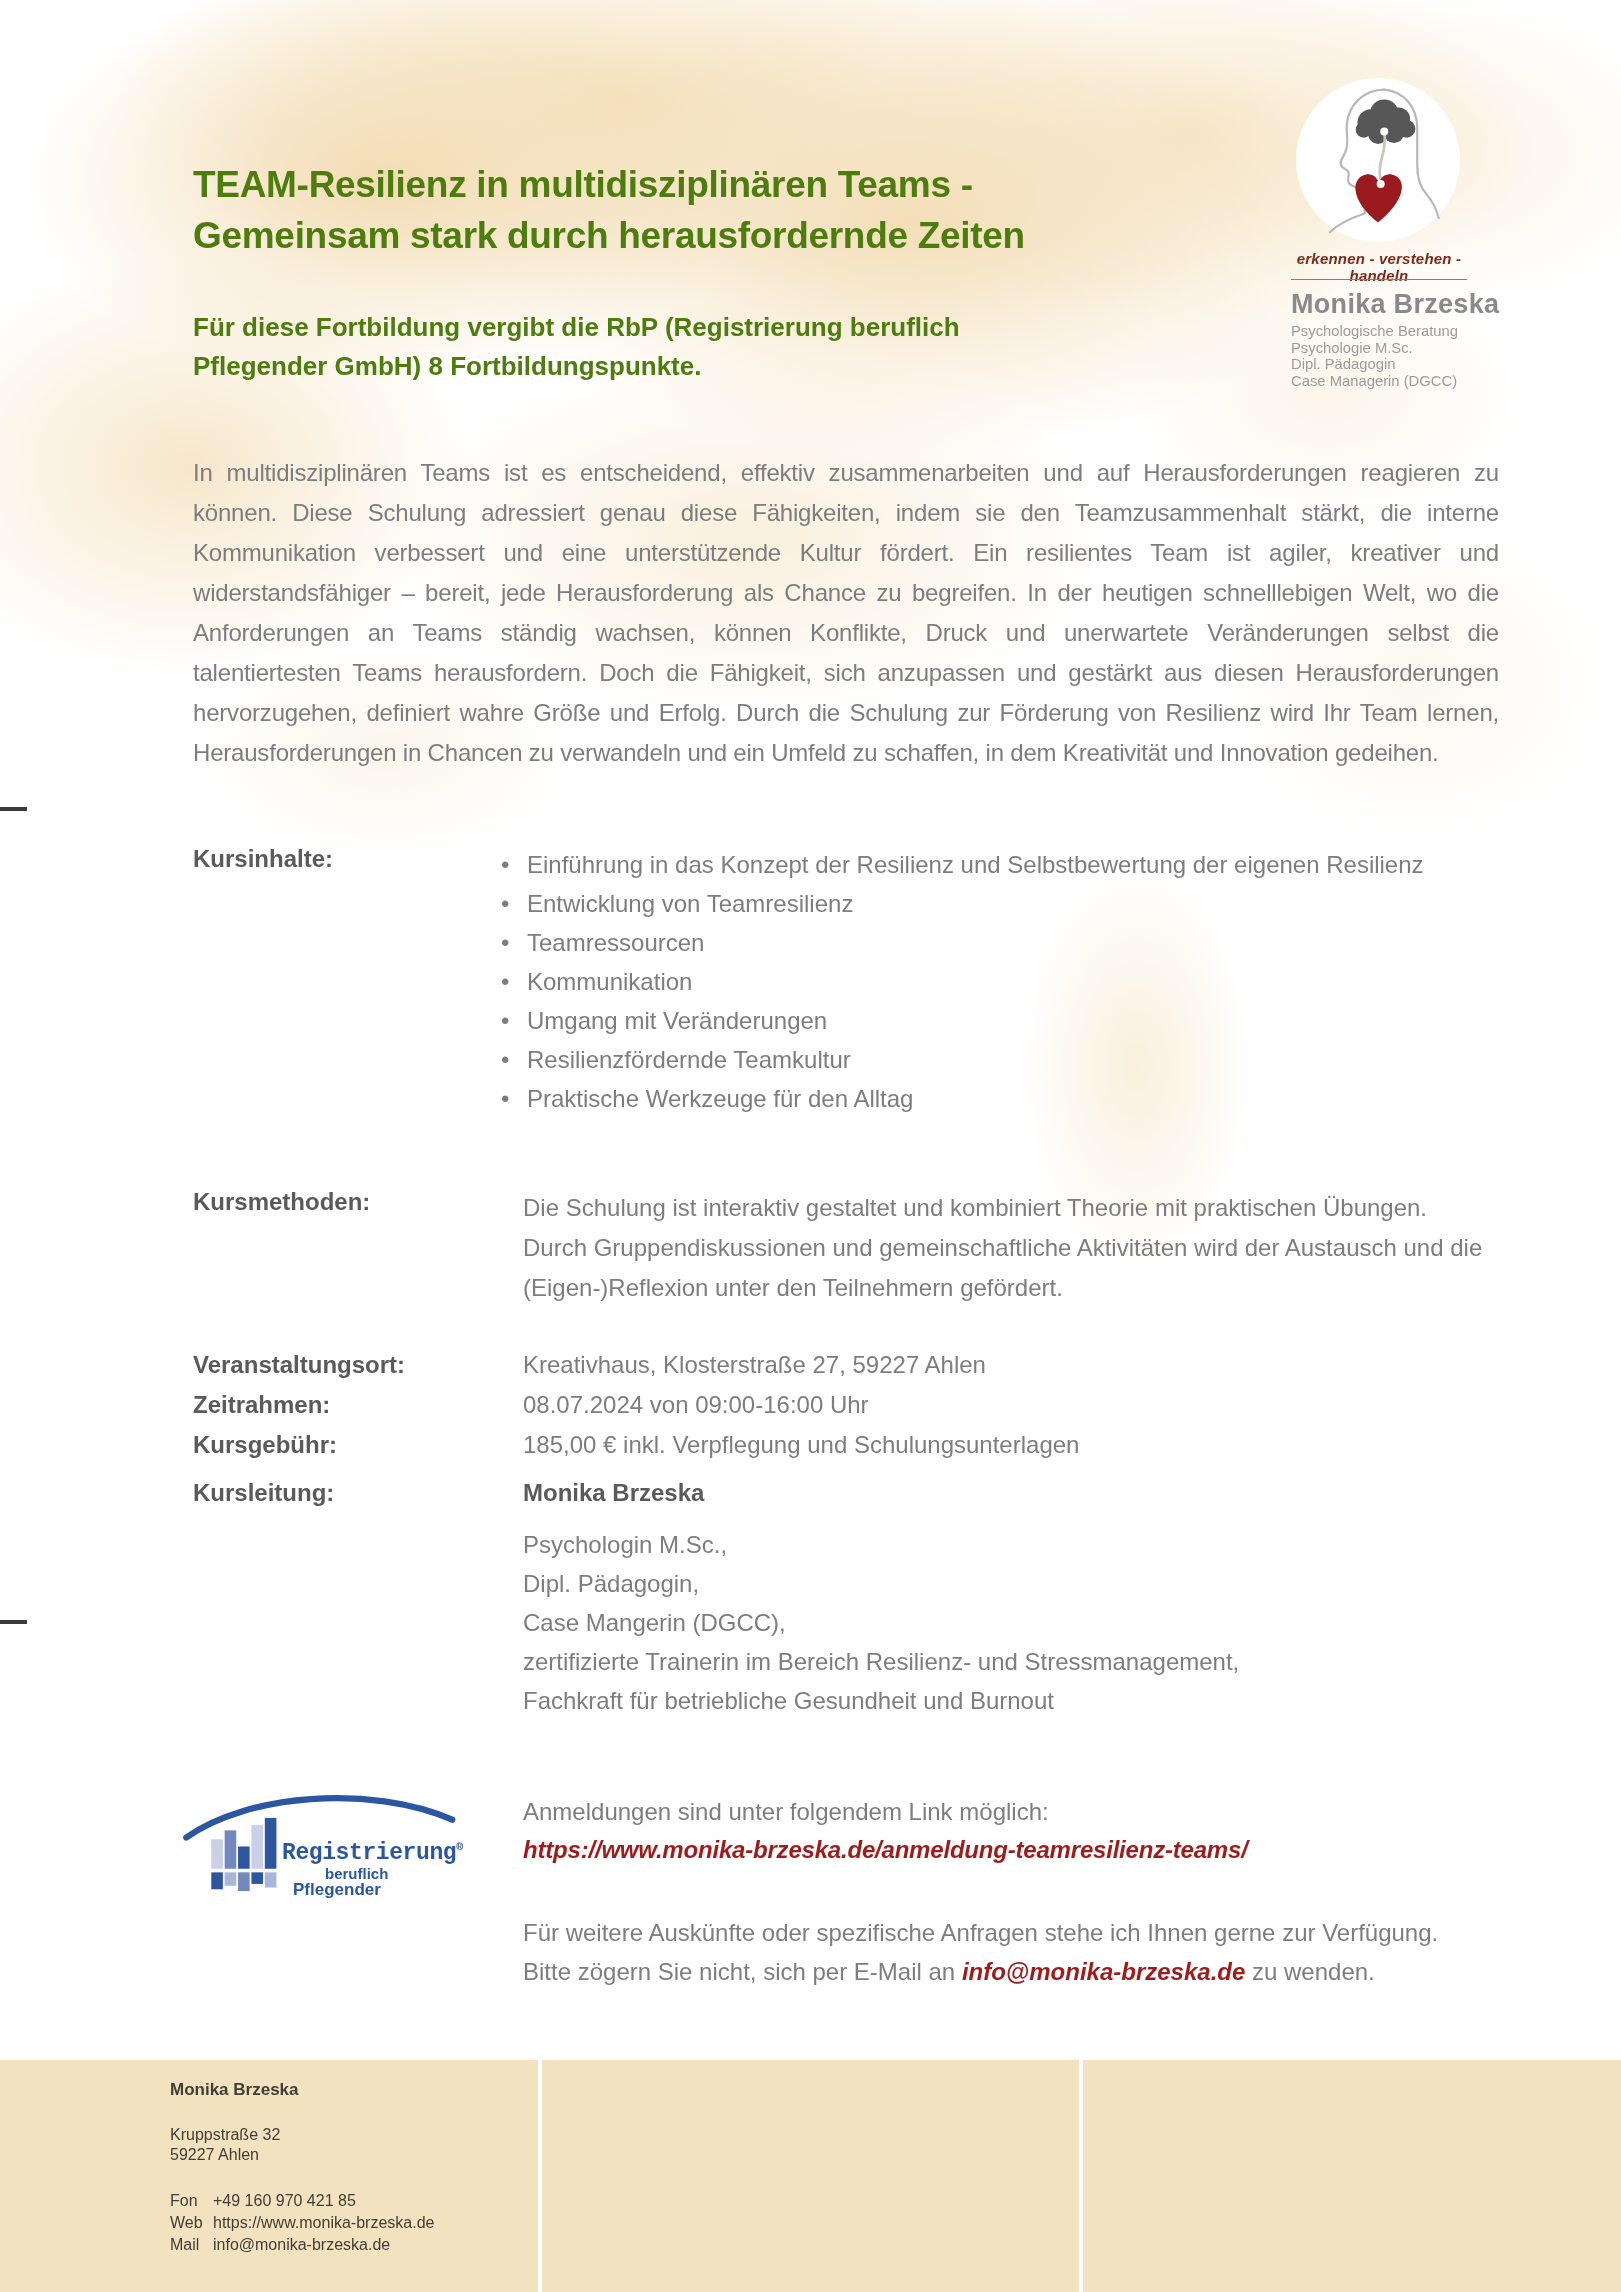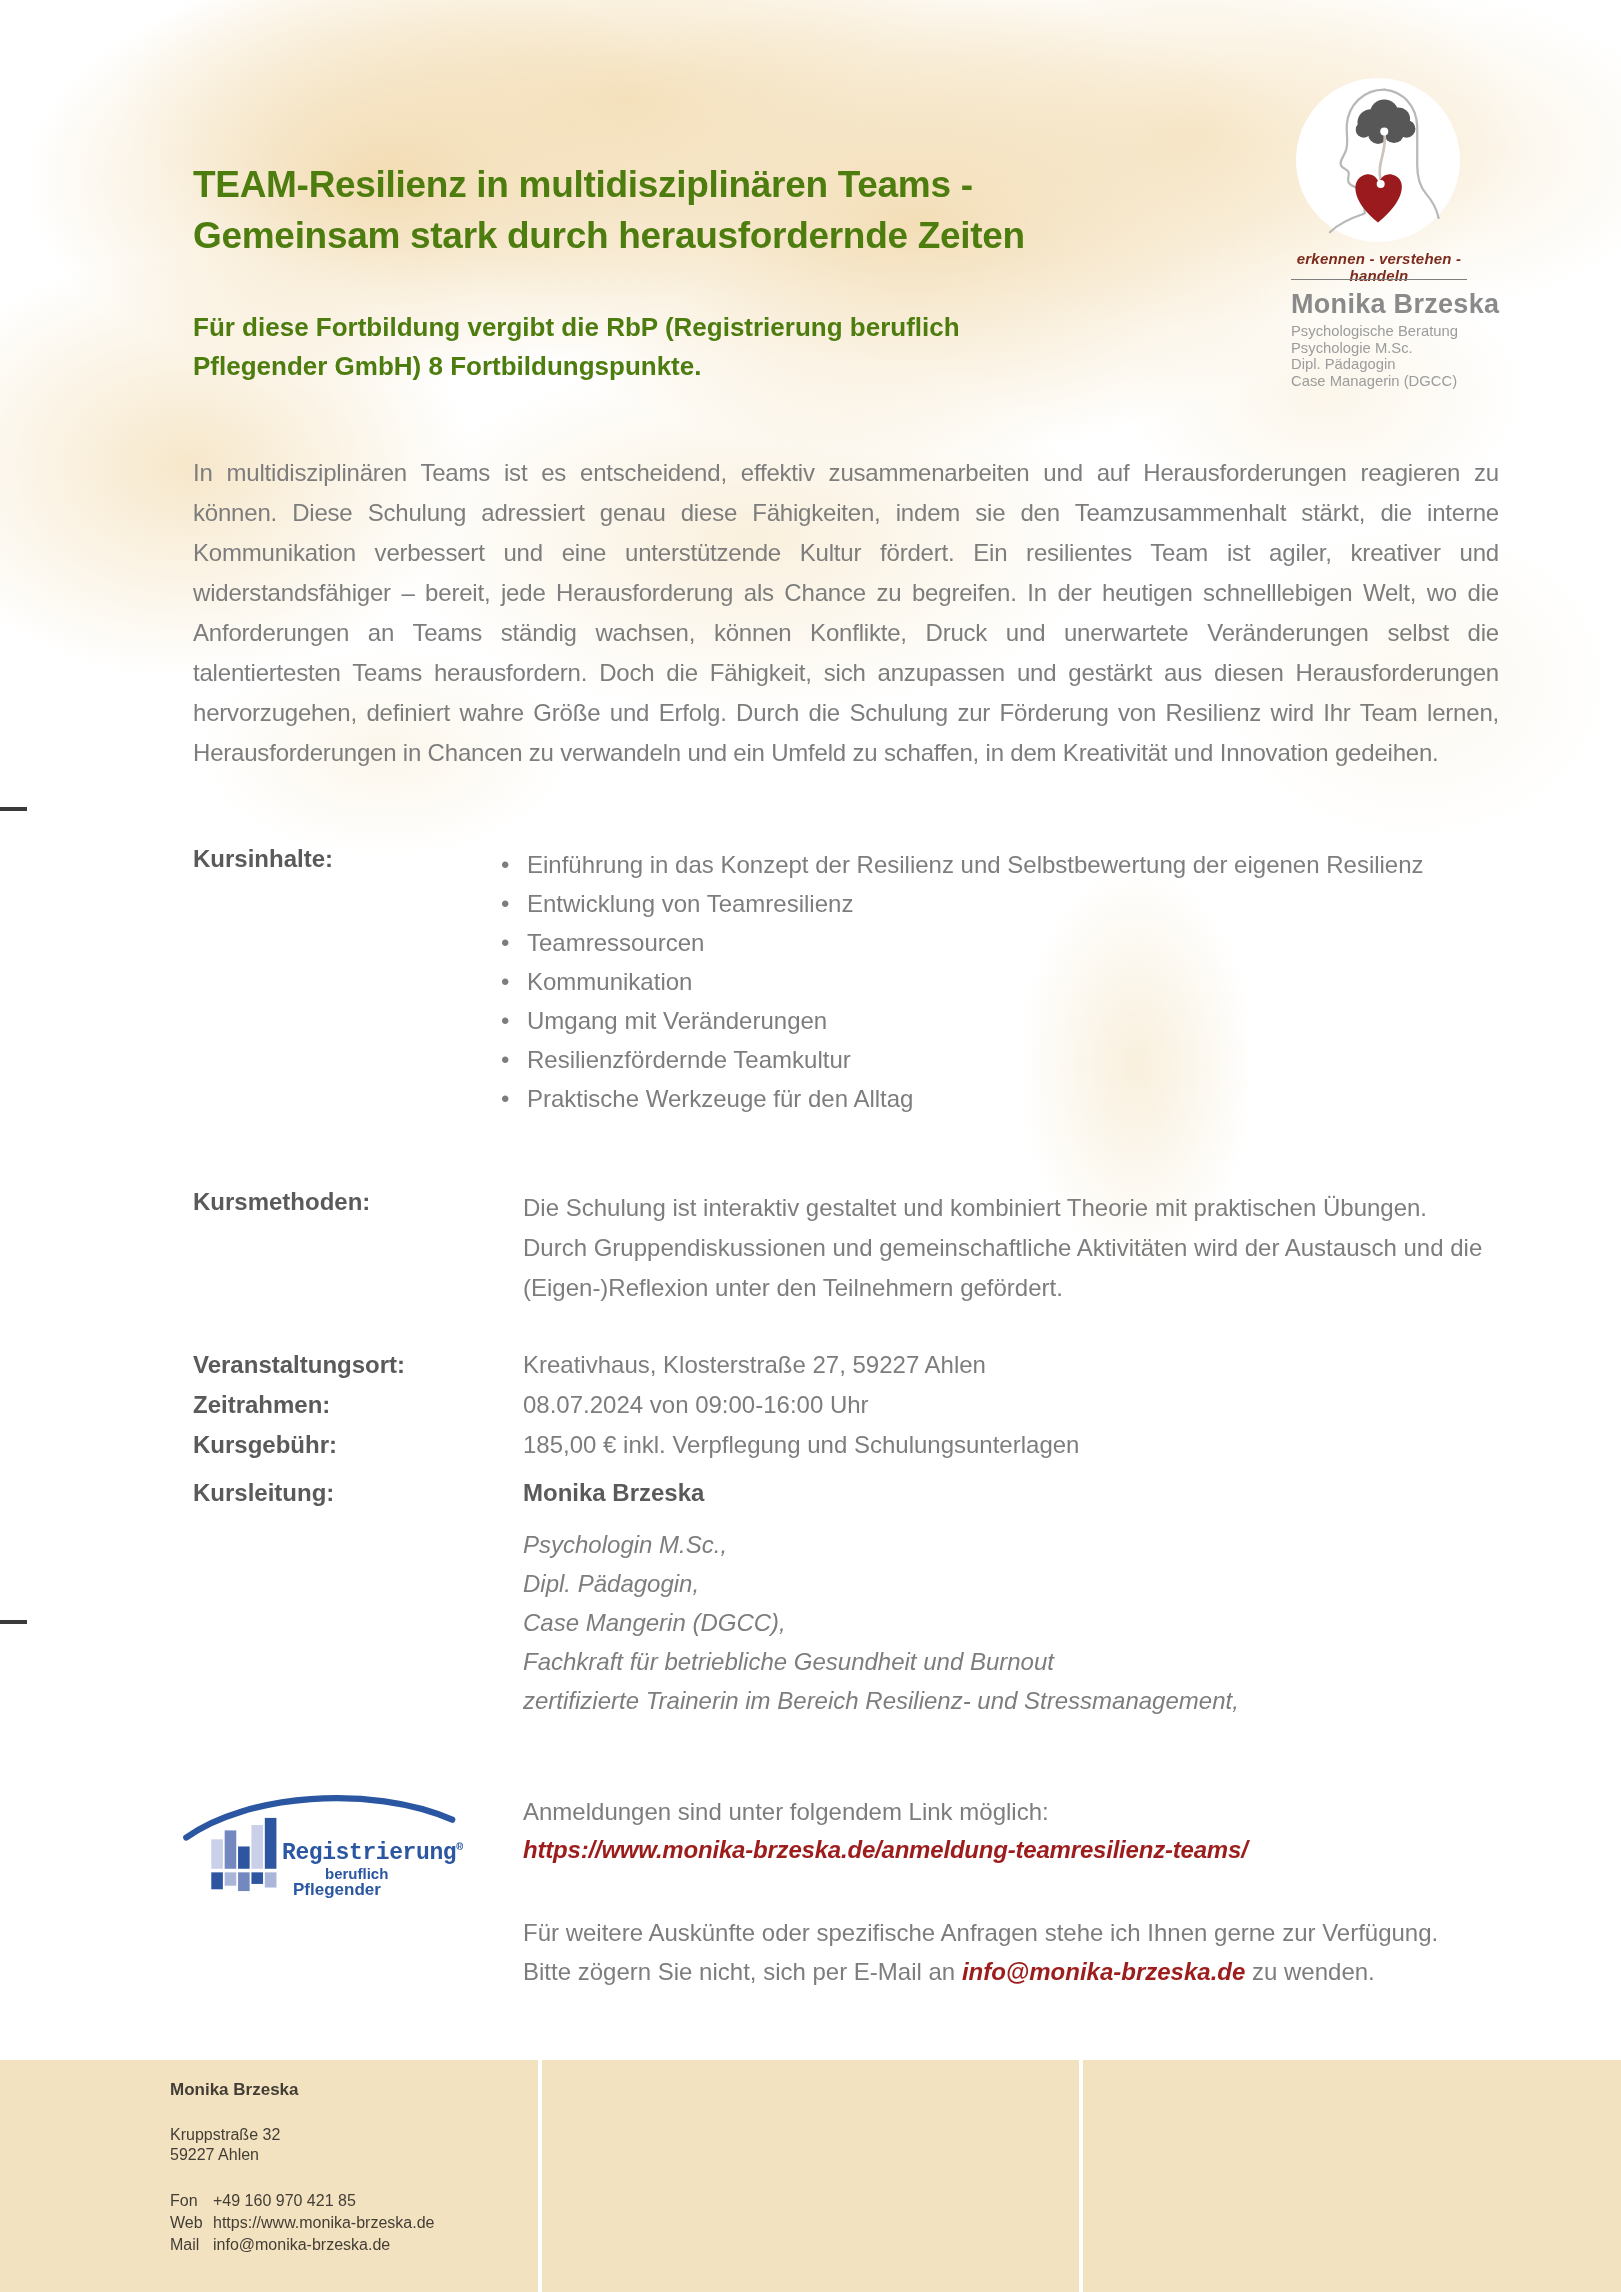--- a/index.html
+++ b/index.html
@@ -68,21 +68,21 @@
   .val{position:absolute;left:523px;font-size:24px;color:#7d7d7d;}
   .val.bold{font-weight:700;color:#5a5a5a;}
 
   .bullets{list-style:none;margin:0;padding:0;position:absolute;left:501px;top:845px;width:963px;}
   .bullets li{position:relative;padding-left:26px;font-size:24px;line-height:39px;color:#7d7d7d;}
   .bullets li::before{content:"\2022";position:absolute;left:0;top:0;}
 
   .methoden-val{top:1188px;width:972px;line-height:40px;}
 
   .quals{position:absolute;left:523px;top:1525px;}
-  .quals div{font-size:24px;line-height:39px;font-style:italic;color:#7d7d7d;}
+  .quals div{font-size:24px;line-height:39px;color:#7d7d7d;}
 
   
   .rbp-logo{position:absolute;left:182px;top:1784px;width:287px;height:116px;}
   .rbp-logo svg{position:absolute;inset:0;}
   .rbp-line1{position:absolute;left:100px;top:56px;font-size:23px;font-weight:700;color:#2b56a2;letter-spacing:-0.4px;font-family:Liberation Mono, monospace;}
   .rbp-reg{font-size:11.6px;vertical-align:9px;font-weight:700;}
   .rbp-line2{position:absolute;left:143px;top:81px;font-size:15px;font-weight:700;color:#2b56a2;}
   .rbp-line3{position:absolute;left:111px;top:96px;font-size:17px;font-weight:700;color:#2b56a2;}
 
   .reg-intro{position:absolute;left:523px;top:1798px;font-size:24px;color:#7d7d7d;}
@@ -175,22 +175,22 @@
   <div class="val" style="top:1391px">08.07.2024 von 09:00-16:00 Uhr</div>
   <div class="lbl" style="top:1431px">Kursgebühr:</div>
   <div class="val" style="top:1431px">185,00 € inkl. Verpflegung und Schulungsunterlagen</div>
 
   <div class="lbl" style="top:1479px">Kursleitung:</div>
   <div class="val bold" style="top:1479px">Monika Brzeska</div>
   <div class="quals">
     <div>Psychologin M.Sc.,</div>
     <div>Dipl. Pädagogin,</div>
     <div>Case Mangerin (DGCC),</div>
+    <div>zertifizierte Trainerin im Bereich Resilienz- und Stressmanagement,</div>
     <div>Fachkraft für betriebliche Gesundheit und Burnout</div>
-    <div>zertifizierte Trainerin im Bereich Resilienz- und Stressmanagement,</div>
   </div>
 
   <div class="rbp-logo">
     <svg width="287" height="116" viewBox="0 0 320 130">
       <path d="M4 60 C 70 12, 210 0, 302 40" fill="none" stroke="#2b56a2" stroke-width="7" stroke-linecap="round"></path>
       <g>
         <rect x="32" y="62" width="13" height="33" fill="#c9d0e8"></rect>
         <rect x="32" y="99" width="13" height="19" fill="#2e56a0"></rect>
         <rect x="47" y="52" width="13" height="43" fill="#7388bf"></rect>
         <rect x="47" y="99" width="13" height="15" fill="#a9b5d9"></rect>

